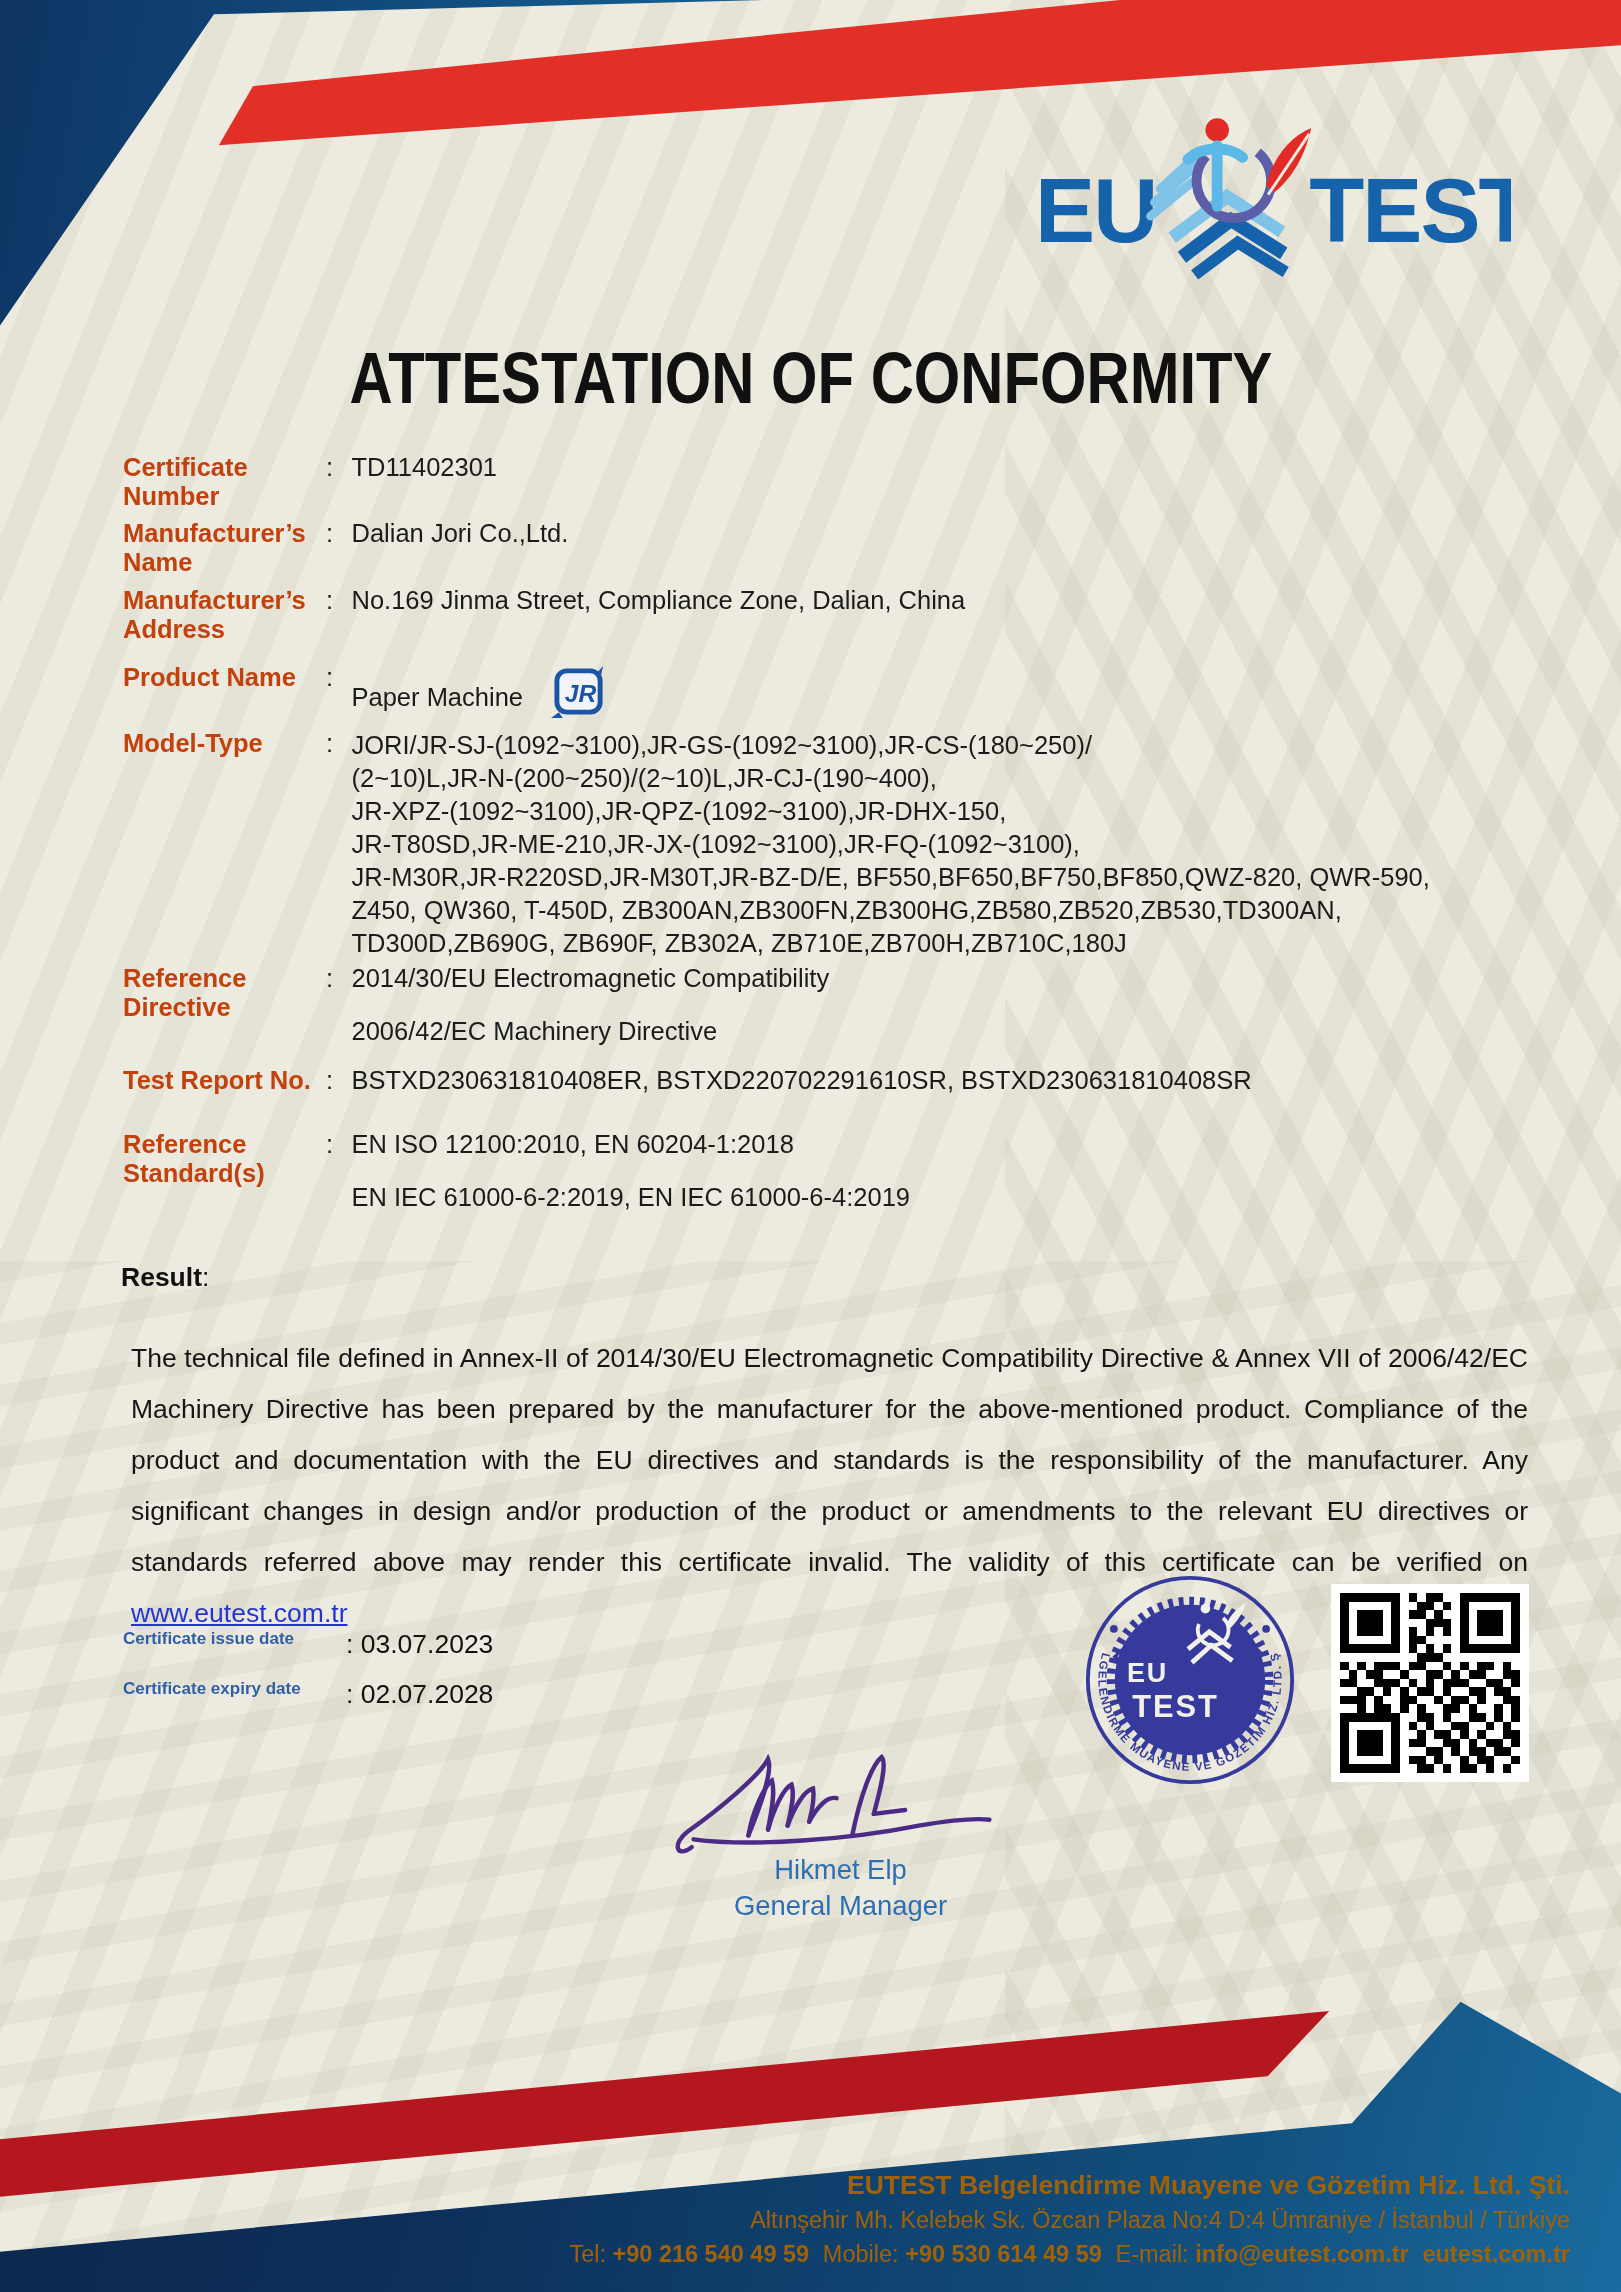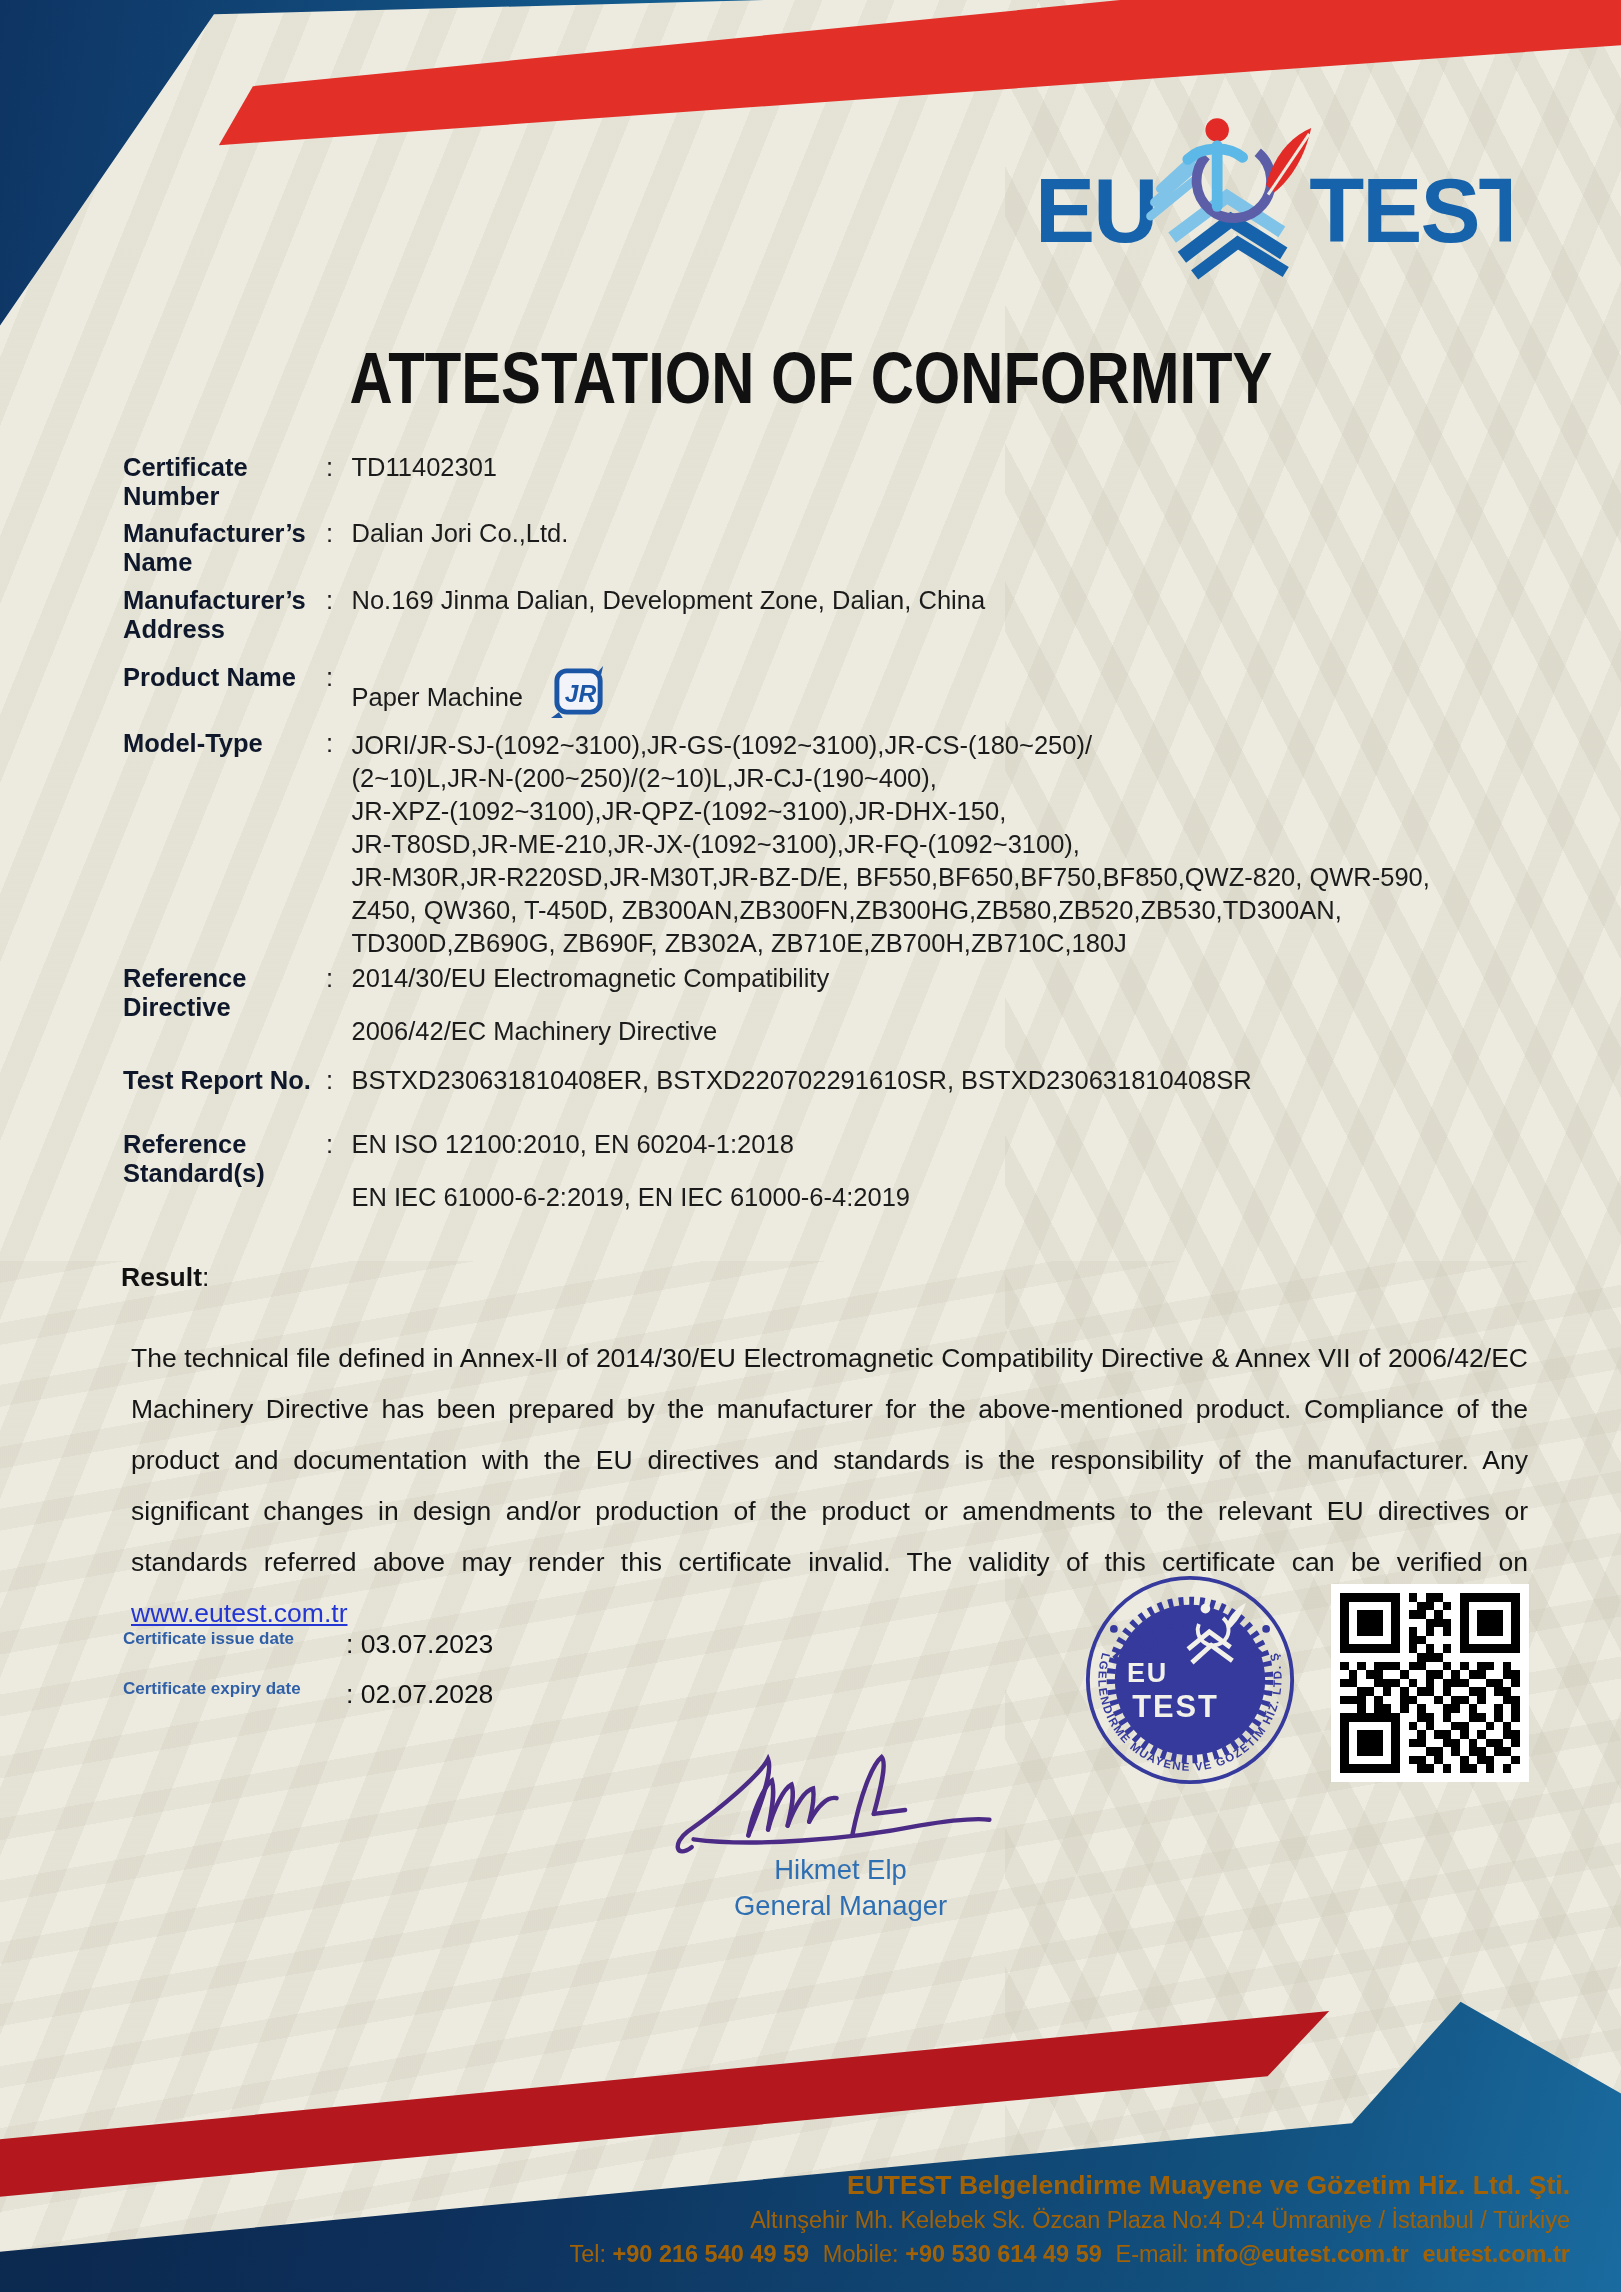--- a/index.html
+++ b/index.html
@@ -20,21 +20,21 @@
     clip-path:polygon(0 98.2%,83.4% 92.6%,90.1% 87.3%,100% 91.3%,100% 100%,0 100%);}
   .content{position:absolute;inset:0;}
   .abs{position:absolute;}
   
   .logo{left:1035px;top:112px;width:476px;height:173px;}
   
   .title{left:0;top:337px;width:100%;text-align:center;font-size:72px;font-weight:bold;color:#111;letter-spacing:0px;}
   .title .squeeze{display:inline-block;transform:scaleX(0.83);transform-origin:center;white-space:nowrap;}
   
   .row{position:absolute;left:123px;right:69px;display:grid;grid-template-columns:203px 25.5px 1fr;column-gap:0;}
-  .flabel{color:#0f172a;font-weight:bold;font-size:25.5px;}
+  .flabel{color:#c2410c;font-weight:bold;font-size:25.5px;}
   .fcolon{color:#1b1b1b;font-size:25.5px;text-align:left;}
   .fvalue{color:#1b1b1b;font-size:25.5px;}
   .mline{line-height:33px;}
   .gap2{margin-top:23.5px;}
   .minilogo{display:inline-block;vertical-align:-13.7px;margin-left:25.5px;}
   
   .result-head{left:121px;top:1262px;font-size:26.5px;color:#111;}
   .result-head b{font-weight:bold;}
   .para{left:123px;top:1325px;width:1397px;font-size:26.5px;line-height:51px;color:#161616;text-align:justify;}
   .para a{color:#2336d4;text-decoration:underline;}
@@ -101,21 +101,21 @@
 
   <div class="row" style="top:519px">
     <span class="flabel">Manufacturer’s Name</span>
     <span class="fcolon">:</span>
     <span class="fvalue">Dalian Jori Co.,Ltd.</span>
   </div>
 
   <div class="row" style="top:586px">
     <span class="flabel">Manufacturer’s Address</span>
     <span class="fcolon">:</span>
-    <span class="fvalue">No.169 Jinma Dalian, Development Zone, Dalian, China</span>
+    <span class="fvalue">No.169 Jinma Street, Compliance Zone, Dalian, China</span>
   </div>
 
   <div class="row" style="top:663px">
     <span class="flabel">Product Name</span>
     <span class="fcolon">:</span>
     <span class="fvalue">
       <span>Paper Machine</span><span class="minilogo"><svg width="61" height="57" viewBox="0 0 62 58" style="font-size:26px">
         <rect x="8" y="8" width="44" height="42" rx="10" fill="#f2f4fa" stroke="#1b55a5" stroke-width="5"></rect>
         <path d="M10,50 L2,56 L14,56" fill="#1b55a5"></path>
         <path d="M49,10 L55,3 L53,12" fill="#1b55a5"></path>

